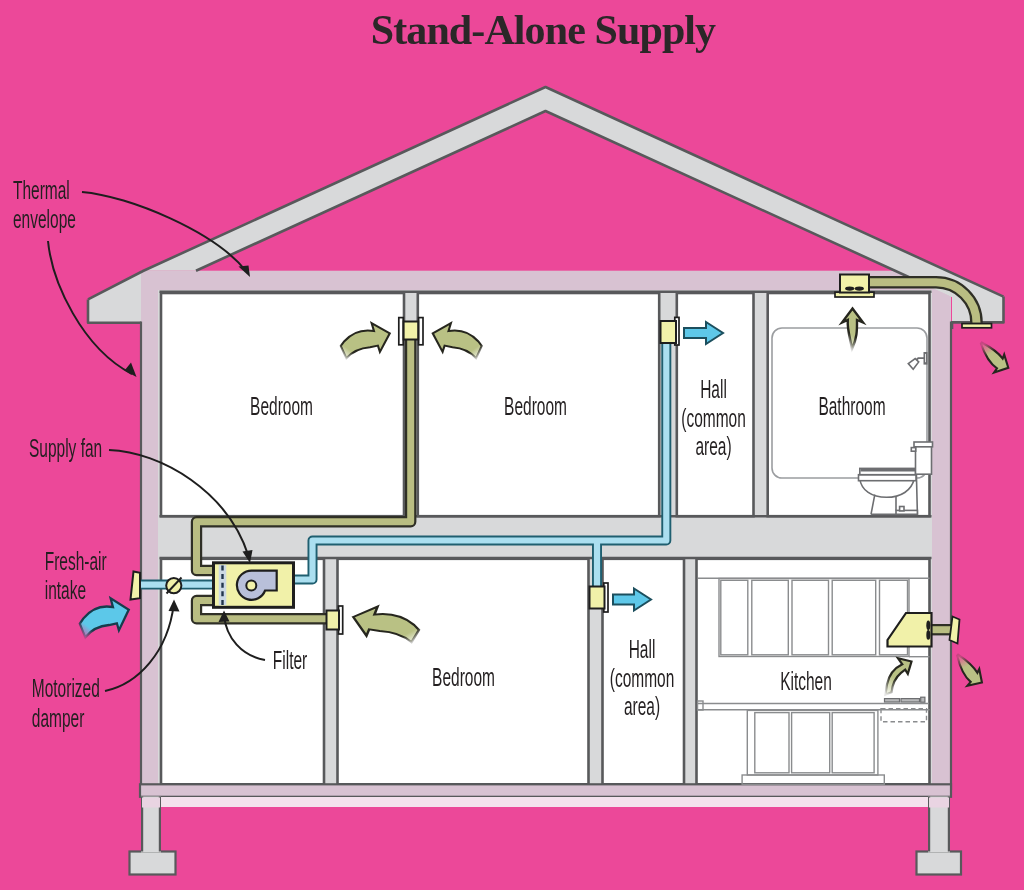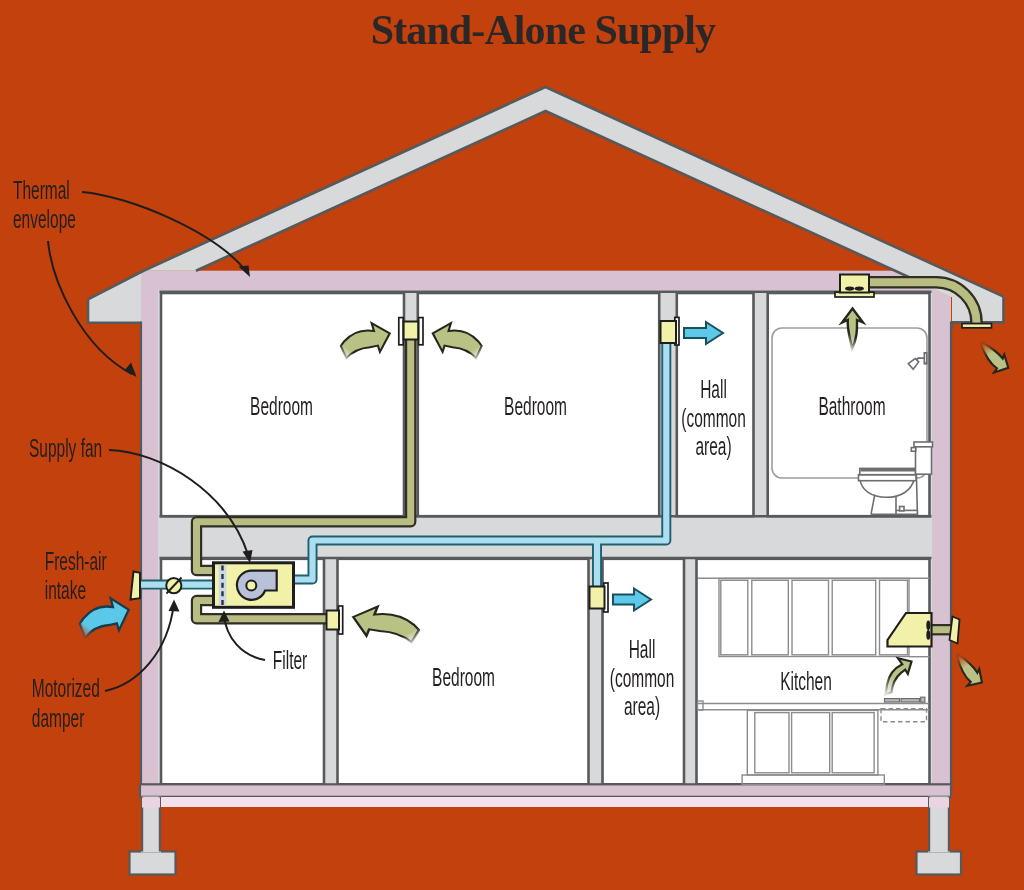--- a/index.html
+++ b/index.html
@@ -1,16 +1,16 @@
 <!DOCTYPE html>
 <html><head>
 <meta charset="utf-8">
 <style>
 html,body{margin:0;padding:0;background:#ffffff;}
-#page{position:relative;width:1024px;height:890px;background:#c2410c;overflow:hidden;}
+#page{position:relative;width:1024px;height:890px;background:#ec4899;overflow:hidden;}
 svg{position:absolute;top:0;left:0;}
 text{font-family:"Liberation Sans",sans-serif;fill:#231f20;}
 .ttl{font-family:"Liberation Serif",serif;font-weight:bold;fill:#2b2728;}
 </style>
 </head>
 <body>
 <div id="page">
 <svg width="1024" height="890" viewBox="0 0 1024 890">
 <defs>
 <linearGradient id="gfadeL" x1="0" y1="1" x2="0.75" y2="0.25">

